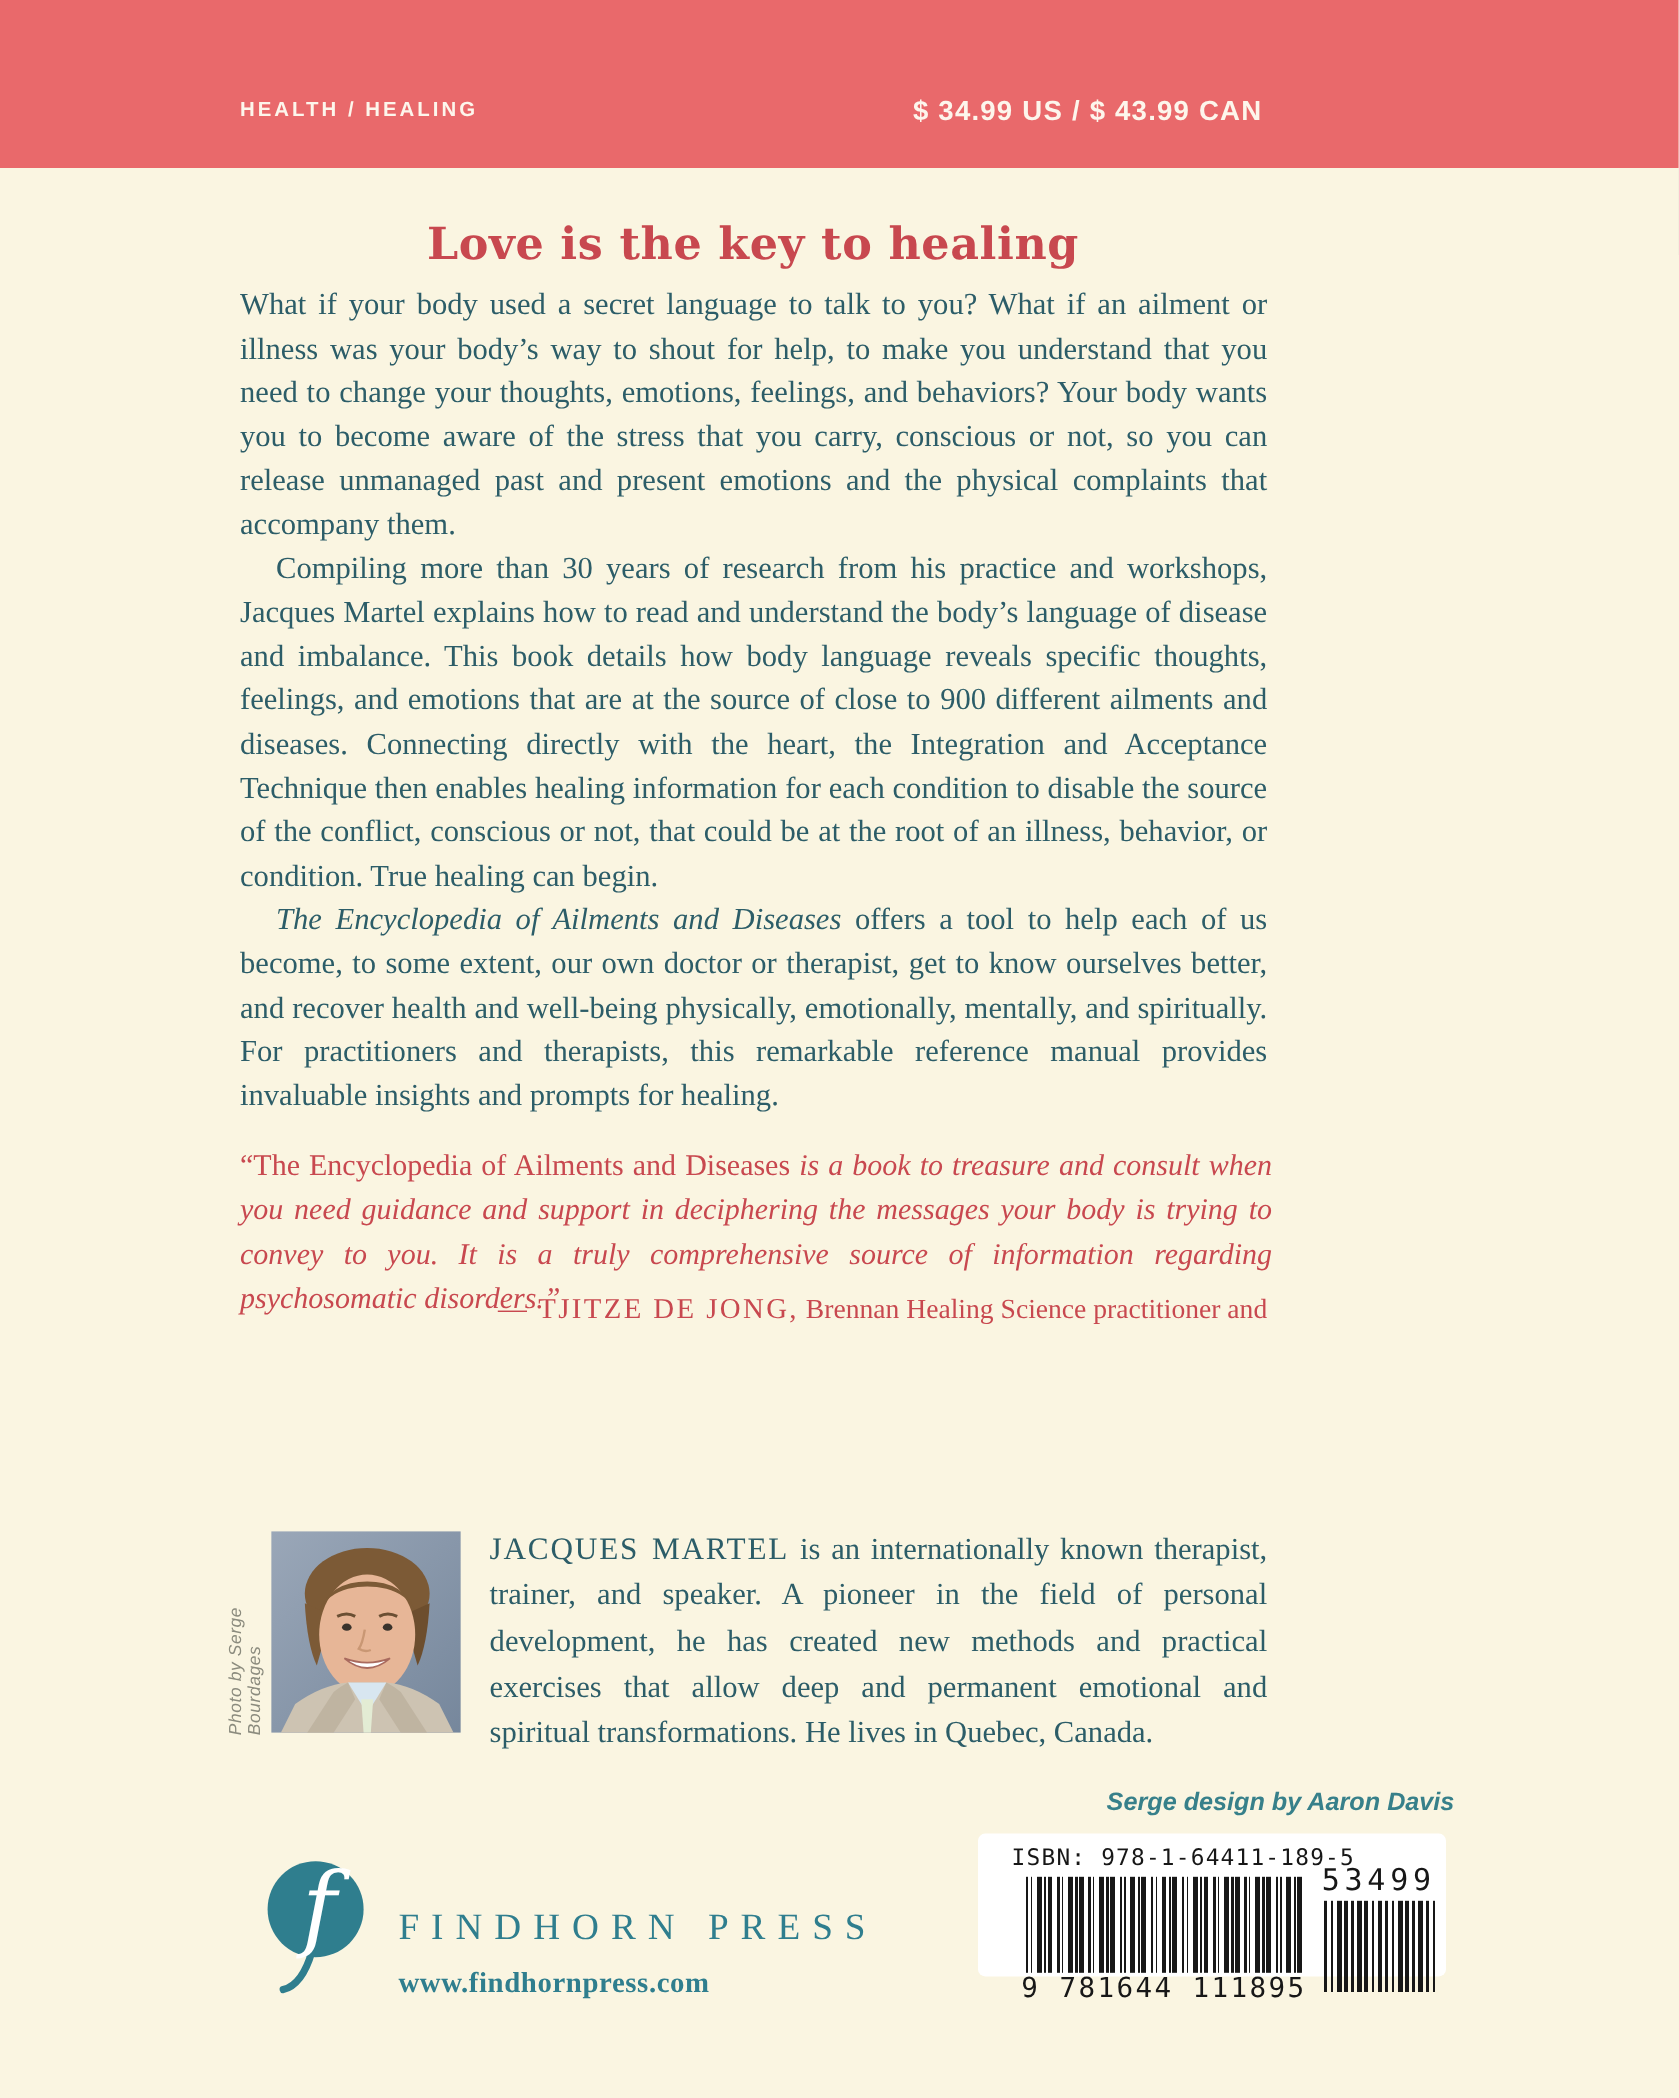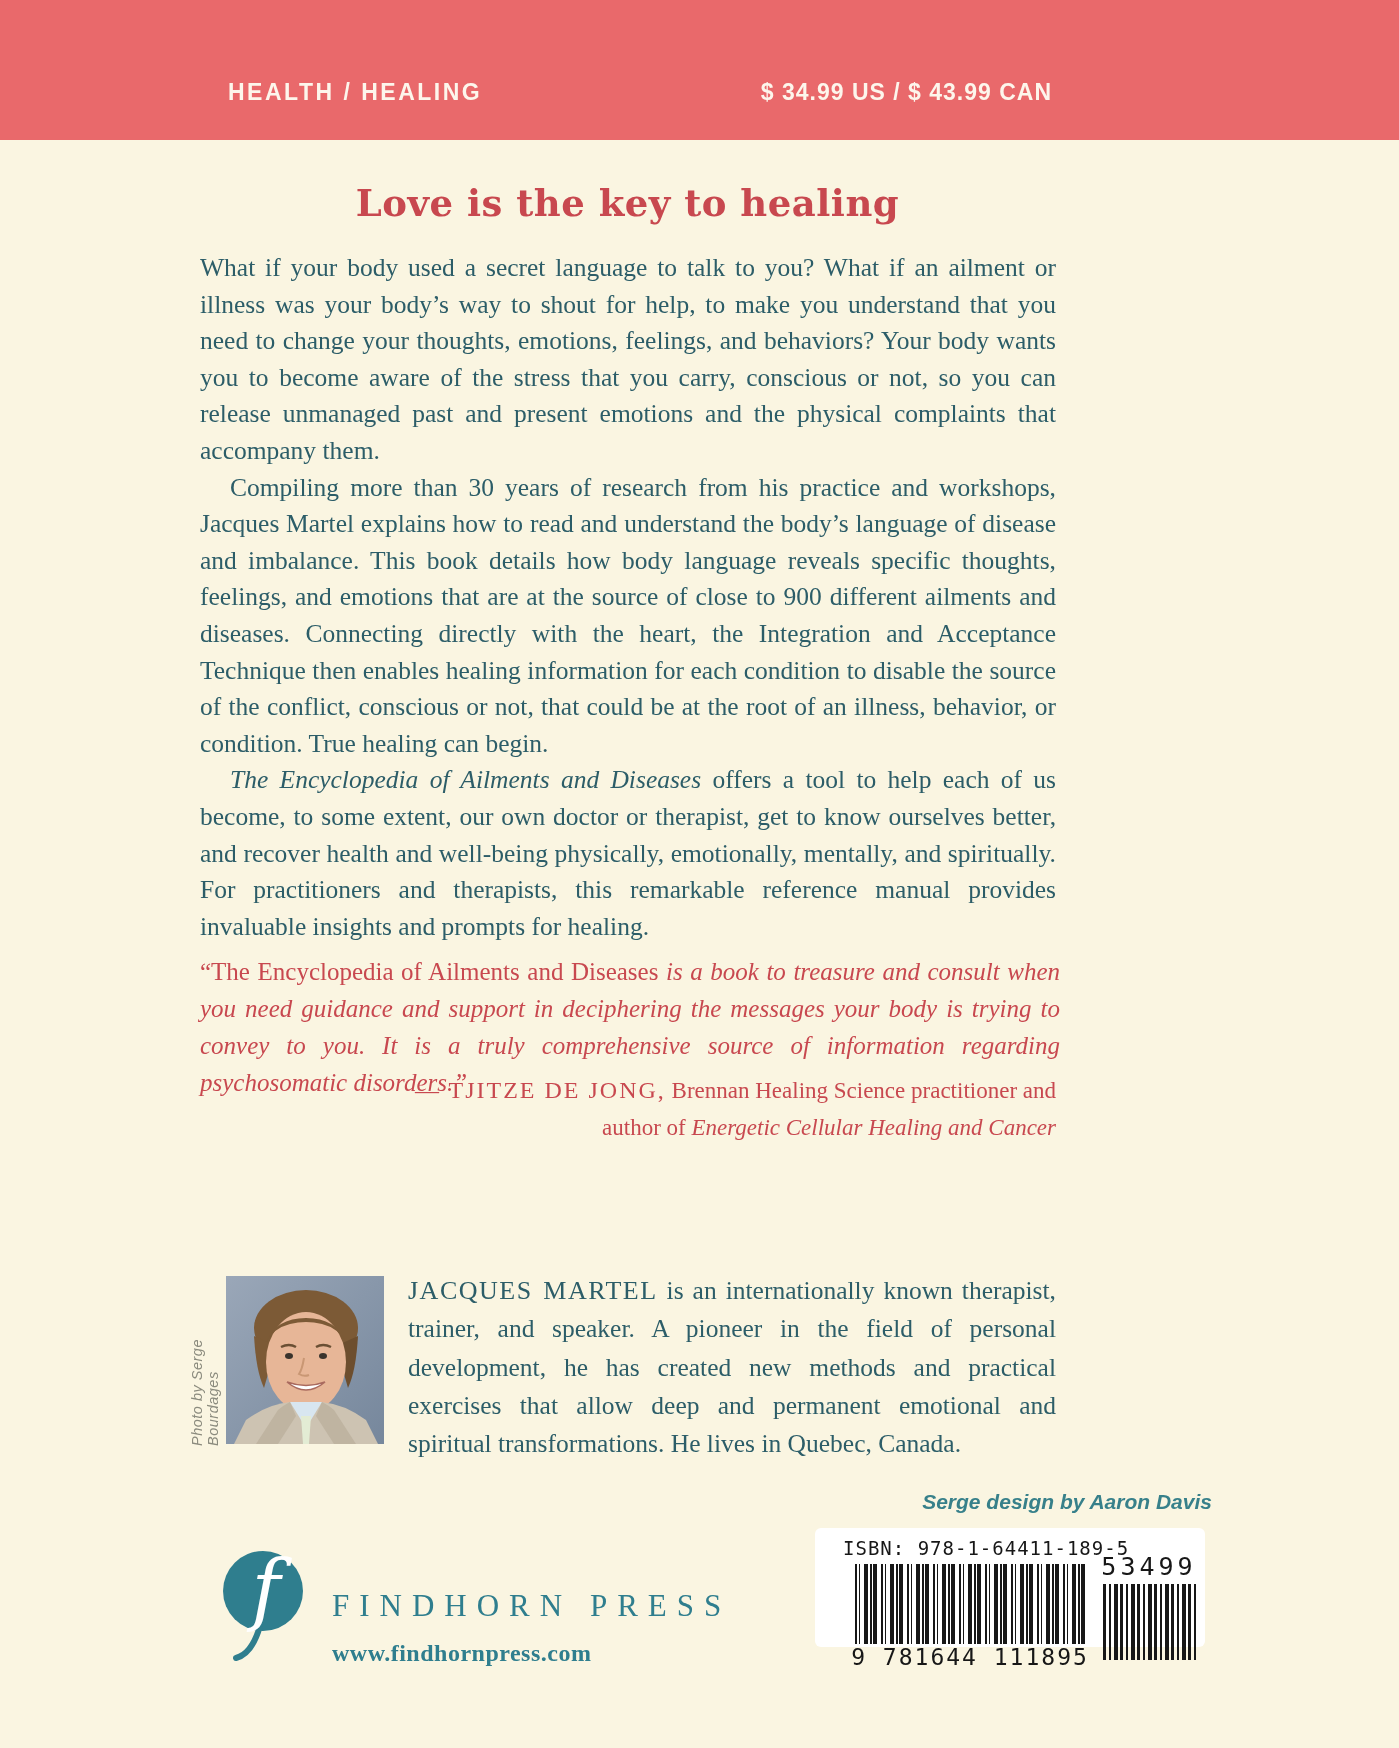--- a/index.html
+++ b/index.html
@@ -10,34 +10,34 @@
   }
 
   
   .band {
     position:absolute; top:0; left:0; width:1399px; height:140px;
     background:#e9696b; box-sizing:border-box;
     display:flex; justify-content:space-between; align-items:center;
     padding:44px 347px 0 200px;
     font-family:"Liberation Sans", sans-serif;
   }
-  .band .cat   { color:#fdf6ec; font-weight:bold; font-size:23px; letter-spacing:2.5px;margin-left:28px; }
+  .band .cat   { color:#fdf6ec; font-weight:bold; font-size:17px; letter-spacing:2.5px; }
   .band .price { color:#fdf6ec; font-weight:bold; font-size:23px; letter-spacing:1px; }
 
   
   .page-title {
     position:absolute; top:156px; left:200px; width:855px;
     text-align:center; color:#c8484f;
     font-family:"DejaVu Serif", serif; font-weight:bold;
     font-size:37px; letter-spacing:0.5px;
   }
 
   
   .synopsis {
-    position:absolute; top:250px; left:200px; width:856px;
+    position:absolute; top:236px; left:200px; width:856px;
     color:#2c5d68; font-size:25.5px; line-height:36.6px;
     text-align:justify;
   }
   .synopsis p { margin:0; }
   .synopsis p.indent { text-indent:30px; }
 
   
   .quote {
     position:absolute; top:953px; left:200px; width:860px;
     color:#c8484f; font-size:25px; line-height:37px; text-align:justify;
@@ -139,21 +139,20 @@
   <section class="synopsis">
     <p>What if your body used a secret language to talk to you? What if an ailment or illness was your body’s way to shout for help, to make you understand that you need to change your thoughts, emotions, feelings, and behaviors? Your body wants you to become aware of the stress that you carry, conscious or not, so you can release unmanaged past and present emotions and the physical complaints that accompany them.</p>
     <p class="indent">Compiling more than 30 years of research from his practice and workshops, Jacques Martel explains how to read and understand the body’s language of disease and imbalance. This book details how body language reveals specific thoughts, feelings, and emotions that are at the source of close to 900 different ailments and diseases. Connecting directly with the heart, the Integration and Acceptance Technique then enables healing information for each condition to disable the source of the conflict, conscious or not, that could be at the root of an illness, behavior, or condition. True healing can begin.</p>
     <p class="indent"><i>The Encyclopedia of Ailments and Diseases</i><span> offers a tool to help each of us become, to some extent, our own doctor or therapist, get to know ourselves better, and recover health and well-being physically, emotionally, mentally, and spiritually. For practitioners and therapists, this remarkable reference manual provides invaluable insights and prompts for healing.</span></p>
   </section>
 
   <p class="quote"><span class="q-title">“The Encyclopedia of Ailments and Diseases</span><span class="q-body"> is a book to treasure and consult when you need guidance and support in deciphering the messages your body is trying to convey to you. It is a truly comprehensive source of information regarding psychosomatic disorders.”</span></p>
 
   <div class="attribution">
     <div><span class="attr-name">— TJITZE DE JONG,</span><span> Brennan Healing Science practitioner and</span></div>
-    <div><span>author of </span><i>Energetic Cellular Healing and Cancer</i></div>
   </div>
 
   <div class="photo-credit">Photo by Serge Bourdages</div>
 
   <svg class="author-photo" viewBox="0 0 158 168" xmlns="http://www.w3.org/2000/svg">
     <defs>
       <linearGradient id="pbg" x1="0" y1="0" x2="1" y2="1">
         <stop offset="0" stop-color="#9aa7b8"></stop>
         <stop offset="1" stop-color="#76879c"></stop>
       </linearGradient>

